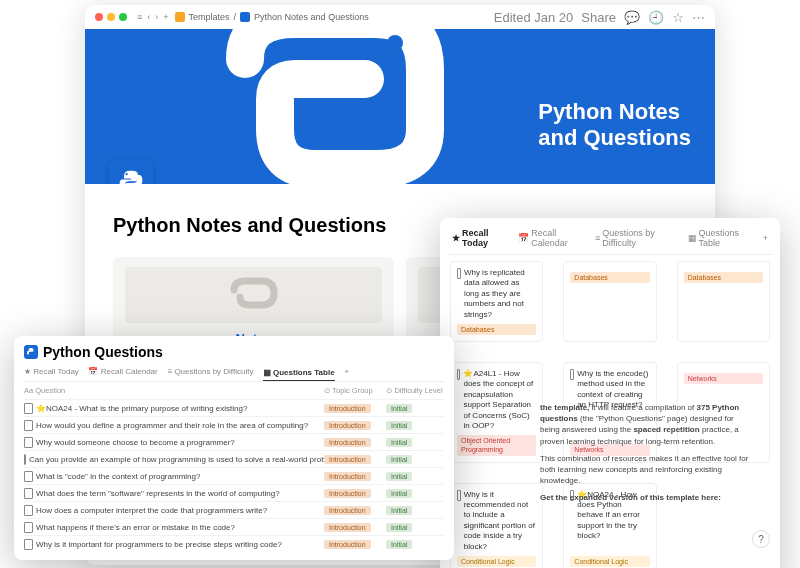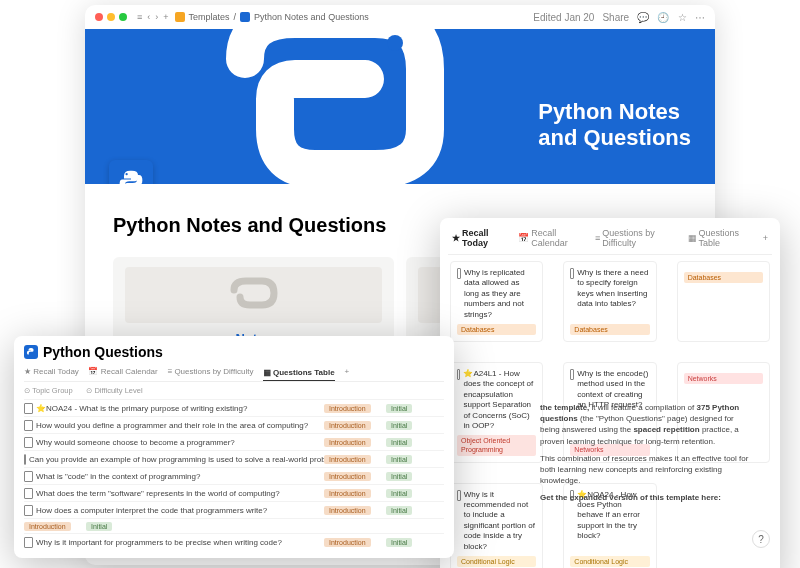--- a/index.html
+++ b/index.html
@@ -9,21 +9,21 @@
 .main-window { position:absolute; left:85px; top:5px; width:630px; height:560px; background:#fff; border-radius:10px; box-shadow:0 4px 30px rgba(0,0,0,0.15); overflow:hidden; }
 .titlebar { height:24px; display:flex; align-items:center; padding:0 10px; gap:6px; font-size:9px; color:#666; }
 .dots { display:flex; gap:4px; }
 .dot { width:8px; height:8px; border-radius:50%; }
 .dot.r{background:#ff5f56}.dot.y{background:#ffbd2e}.dot.g{background:#27c93f}
 .titlebar .nav{display:flex;gap:5px;color:#888;margin-left:4px}
 .titlebar .bc{display:flex;gap:4px;align-items:flex-start}
 .titlebar .bc-ico{width:10px;height:10px;background:#f6a623;border-radius:2px}
 .titlebar .bc-ico2{width:10px;height:10px;background:#1967d2;border-radius:2px}
 .titlebar .right{margin-left:auto;display:flex;gap:8px;align-items:center;color:#888}
-.titlebar .right span{font-size:10px}
+.titlebar .right span{font-size:13px}
 
 .banner { height:155px; background:#1967d2; position:relative; overflow:hidden; }
 .banner .title { position:absolute; right:24px; top:70px; color:#fff; font-size:22px; font-weight:700; line-height:1.2; text-align:left; }
 .snake { position:absolute; left:110px; top:-30px; }
 .snake-badge { position:absolute; left:24px; bottom:-20px; width:44px; height:44px; background:#1967d2; border-radius:6px; display:flex; align-items:center; justify-content:center; box-shadow:0 2px 6px rgba(0,0,0,0.2); }
 
 .content { padding:30px 28px 0; }
 .page-title { font-size:20px; font-weight:700; margin-bottom:20px; }
 .cards-row { display:flex; gap:12px; }
 .card { flex:1; background:#f5f5f4; border-radius:6px; padding:10px 12px 8px; }
@@ -178,24 +178,20 @@
   </div>
   <div class="grid3" id="grid3">
       <div class="gcard">
         <div class="gt">
           <span class="doc-ico"></span>
           <span>Why is replicated data allowed as long as they are numbers and not strings?</span>
         </div>
         <span class="tag db">Databases</span>
       </div>
       <div class="gcard">
-        <div class="gt">
-          <span class="doc-ico"></span>
-          <span>Why is there a need to specify foreign keys when inserting data into tables?</span>
-        </div>
         <span class="tag db">Databases</span>
       </div>
       <div class="gcard">
         <span class="tag db">Databases</span>
       </div>
       <div class="gcard">
         <div class="gt">
           <span class="doc-ico"></span>
           <span>⭐A24L1 - How does the concept of encapsulation support Separation of Concerns (SoC) in OOP?</span>
         </div>
@@ -245,20 +241,21 @@
     <span>Python Questions</span>
   </div>
   <div class="qtabs">
     <div class="qt">★ <span>Recall Today</span></div>
     <div class="qt">📅 <span>Recall Calendar</span></div>
     <div class="qt">≡ <span>Questions by Difficulty</span></div>
     <div class="qt active">▦ <span>Questions Table</span></div>
     <div class="qt">+</div>
   </div>
   <div class="qheader">
+    <div class="c1">Aa <span>Question</span></div>
     <div class="c2">⊙ <span>Topic Group</span></div>
     <div class="c3">⊙ <span>Difficulty Level</span></div>
   </div>
   <div id="qrows">
       <div class="qrow">
         <div class="c1">
           <span class="doc-ico"></span>
           <span>⭐NOA24 - What is the primary purpose of writing existing?</span>
         </div>
         <div class="c2"><span class="pill intro">Introduction</span></div>
@@ -306,25 +303,29 @@
       </div>
       <div class="qrow">
         <div class="c1">
           <span class="doc-ico"></span>
           <span>How does a computer interpret the code that programmers write?</span>
         </div>
         <div class="c2"><span class="pill intro">Introduction</span></div>
         <div class="c3"><span class="pill init">Initial</span></div>
       </div>
       <div class="qrow">
-        <div class="c2"><span class="pill intro">Introduction</span></div>
-        <div class="c3"><span class="pill init">Initial</span></div>
-      </div>
-      <div class="qrow">
-        <div class="c1">
-          <span class="doc-ico"></span>
-          <span>Why is it important for programmers to be precise when writing code?</span>
+        <div class="c1">
+          <span class="doc-ico"></span>
+          <span>What happens if there's an error or mistake in the code?</span>
+        </div>
+        <div class="c2"><span class="pill intro">Introduction</span></div>
+        <div class="c3"><span class="pill init">Initial</span></div>
+      </div>
+      <div class="qrow">
+        <div class="c1">
+          <span class="doc-ico"></span>
+          <span>Why is it important for programmers to be precise steps writing code?</span>
         </div>
         <div class="c2"><span class="pill intro">Introduction</span></div>
         <div class="c3"><span class="pill init">Initial</span></div>
       </div>
     </div>
 </div>
 
 </body></html>

